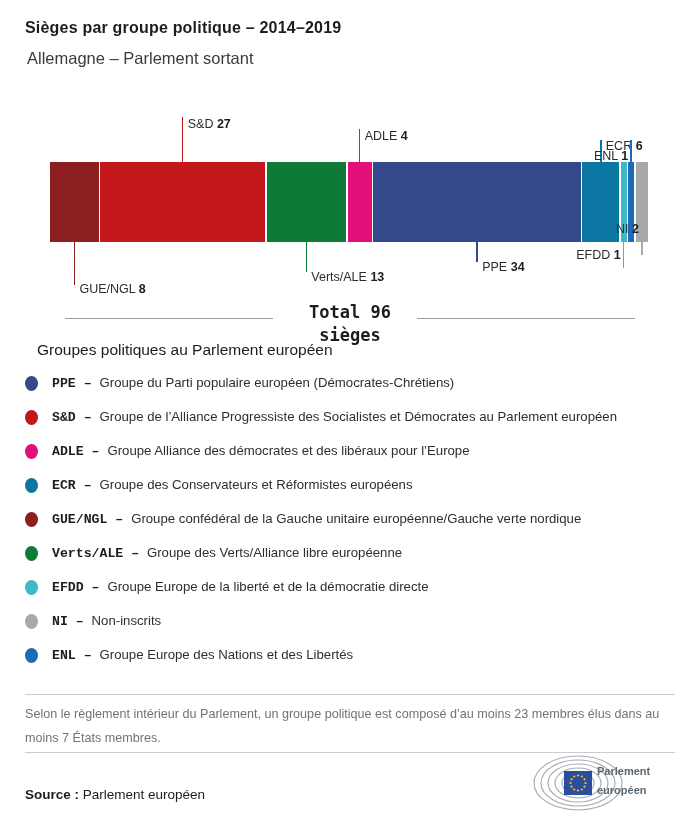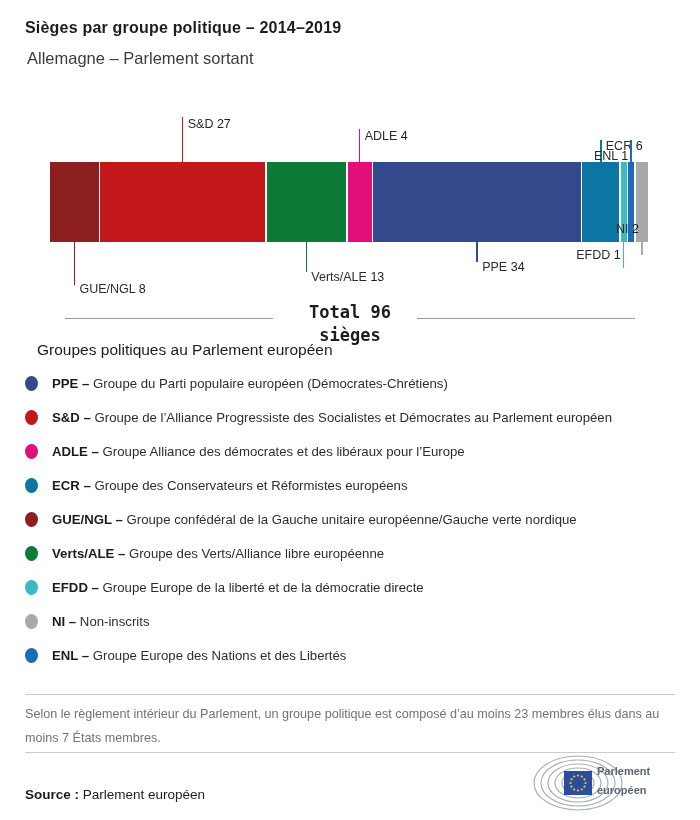--- a/index.html
+++ b/index.html
@@ -3,31 +3,31 @@
 <meta charset="utf-8">
 <style>
   html,body{margin:0;padding:0;background:#fff;}
   .page{position:relative;width:700px;height:820px;background:#ffffff;overflow:hidden;
         font-family:"Liberation Sans",sans-serif;color:#1d1d1b;}
   .title{position:absolute;left:25px;top:19px;font-size:16px;font-weight:700;letter-spacing:.2px;}
   .subtitle{position:absolute;left:27px;top:49px;font-size:16.5px;font-weight:400;color:#3c3c3b;}
   .bar-seg{position:absolute;top:162px;height:80px;}
   .tick{position:absolute;width:1.5px;}
   .callout{position:absolute;font-size:12.5px;color:#2b2b2b;white-space:nowrap;line-height:13px;}
-  .callout b{font-weight:400;color:#1d1d1b;}
+  .callout b{font-weight:700;color:#1d1d1b;}
   .total-div{position:absolute;top:318px;height:1px;background:#9b9b9b;}
   .total{position:absolute;left:250px;top:301px;width:200px;text-align:center;
          font-family:"DejaVu Sans Mono",monospace;font-weight:700;font-size:17px;
          line-height:23px;color:#1d1d1b;}
   .legend{position:absolute;left:25px;top:341px;right:25px;}
   .legend-heading{margin:0 0 7px 12px;font-size:15.5px;font-weight:400;color:#1d1d1b;}
   .lrow{display:flex;align-items:center;height:34px;white-space:nowrap;overflow:hidden;}
   .ldot{width:13px;height:15px;border-radius:50%;margin-right:14px;flex:none;}
   .ltext{font-size:13.2px;color:#2e2e2e;}
-  .ltext b{font-weight:700;color:#1d1d1b;}
+  .ltext b{font-weight:700;color:#1d1d1b;font-family:Liberation Mono, monospace;}
   .hr{position:absolute;left:25px;right:25px;height:1px;background:#cccccc;}
   .hr1{top:694px;} .hr2{top:752px;}
   .note{position:absolute;left:25px;top:702px;width:662px;font-size:12.6px;line-height:24px;color:#737373;}
   .source{position:absolute;left:25px;top:787px;font-size:13.5px;color:#1d1d1b;}
   .source b{font-weight:700;}
   .logo{position:absolute;left:531px;top:754px;width:172px;height:58px;}
   .logo svg{position:absolute;left:0;top:0;}
   .logo-text{position:absolute;left:66px;top:8px;font-size:11px;line-height:19px;
              font-weight:700;color:#5a6671;}
 </style>

